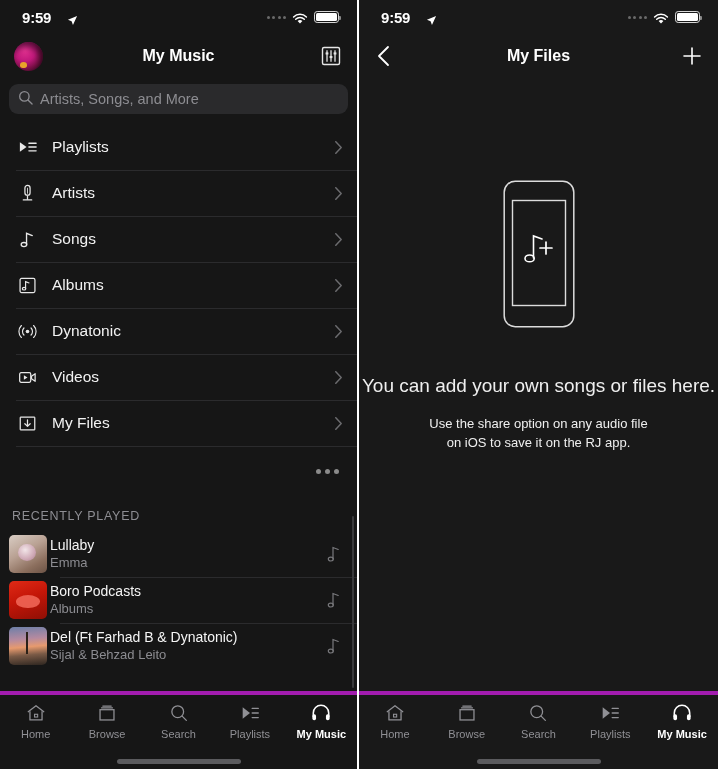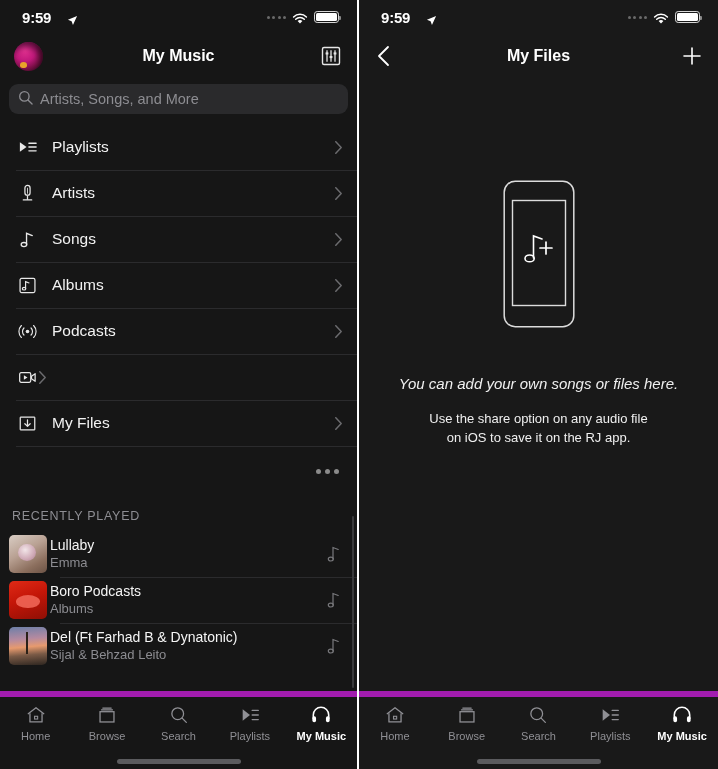--- a/index.html
+++ b/index.html
@@ -133,40 +133,40 @@
   .rp-title { color: #f5f5f5; font-size: 14px; line-height: 17px; white-space: nowrap; }
   .rp-sub { color: #8c8c91; font-size: 13px; line-height: 16px; margin-top: 1px; white-space: nowrap; }
   .rp-note { width: 18px; height: 20px; opacity: .75; flex: 0 0 18px; }
 
   .scroll-track { position: absolute; right: 3px; top: 516px; width: 2.5px; height: 172px; background: #3a3a3c; border-radius: 2px; }
 
   
   .tabbar {
     margin-top: auto;
     height: 62px; flex: 0 0 62px;
-    border-top: 6px solid #a21caf;
+    border-top: 4px solid #a21caf;
     display: flex; align-items: flex-start; padding-top: 7px;
     background: #161616;
   }
   .phone.right .tabbar { background: #191919; }
   .tab { flex: 1; display: flex; flex-direction: column; align-items: center; gap: 4px; }
   .tab-ico { height: 22px; display: flex; align-items: center; justify-content: center; }
   .tab-lbl { font-size: 11px; color: #909095; }
   .tab.active .tab-lbl { color: #ffffff; font-weight: bold; }
   .home-ind { height: 16px; display: flex; align-items: center; justify-content: center; background: #161616; }
   .phone.right .home-ind { background: #191919; }
   .home-ind i { display: block; width: 124px; height: 5px; border-radius: 3px; background: #5b5b5e; }
 
   
   .empty {
     flex: 1; display: flex; flex-direction: column; align-items: center;
     padding-top: 102px;
   }
   .phone-illus { width: 72px; height: 148px; }
-  .empty-l1 { color: #efefef; font-size: 15px; margin-top: 47px; text-align: center; font-style: italic; }
+  .empty-l1 { color: #efefef; font-size: 19px; margin-top: 47px; text-align: center; }
   .empty-l2 { color: #efefef; font-size: 13px; margin-top: 17px; text-align: center; line-height: 19px; }
 </style>
 </head>
 <body>
 
 <div class="stage">
 
   <div class="phone left">
 
     <div class="statusbar">
@@ -291,36 +291,37 @@
       </div>
 
       <div class="menu-row">
         <span class="menu-ico">
           <svg viewBox="0 0 22 22" width="21" height="21">
             <circle cx="11" cy="11" r="1.9" fill="#e8e8e8"></circle>
             <path d="M7.3 7.3a5.2 5.2 0 0 0 0 7.4M14.7 7.3a5.2 5.2 0 0 1 0 7.4" fill="none" stroke="#e8e8e8" stroke-width="1.2" stroke-linecap="round"></path>
             <path d="M4.6 4.7a9 9 0 0 0 0 12.6M17.4 4.7a9 9 0 0 1 0 12.6" fill="none" stroke="#e8e8e8" stroke-width="1.2" stroke-linecap="round"></path>
           </svg>
         </span>
-        <span class="menu-label">Podcasts</span>
+        <span class="menu-label">Dynatonic</span>
         <span class="chev">
           <svg viewBox="0 0 10 16" width="9" height="15">
               <path d="M2 1.5 8 8l-6 6.5" fill="none" stroke="#9a9a9f" stroke-width="1.6" stroke-linecap="round" stroke-linejoin="round"></path>
             </svg>
         </span>
       </div>
 
       <div class="menu-row">
         <span class="menu-ico">
           <svg viewBox="0 0 22 22" width="21" height="21">
             <rect x="2.8" y="6" width="11.6" height="10" rx="1.5" fill="none" stroke="#e8e8e8" stroke-width="1.3"></rect>
             <path d="M7.2 8.6 11 11l-3.8 2.4z" fill="#e8e8e8"></path>
             <path d="M15.2 9.6 19 7v8l-3.8-2.6z" fill="none" stroke="#e8e8e8" stroke-width="1.3" stroke-linejoin="round"></path>
           </svg>
         </span>
+        <span class="menu-label">Videos</span>
         <span class="chev">
           <svg viewBox="0 0 10 16" width="9" height="15">
               <path d="M2 1.5 8 8l-6 6.5" fill="none" stroke="#9a9a9f" stroke-width="1.6" stroke-linecap="round" stroke-linejoin="round"></path>
             </svg>
         </span>
       </div>
 
       <div class="menu-row">
         <span class="menu-ico">
           <svg viewBox="0 0 22 22" width="21" height="21">

